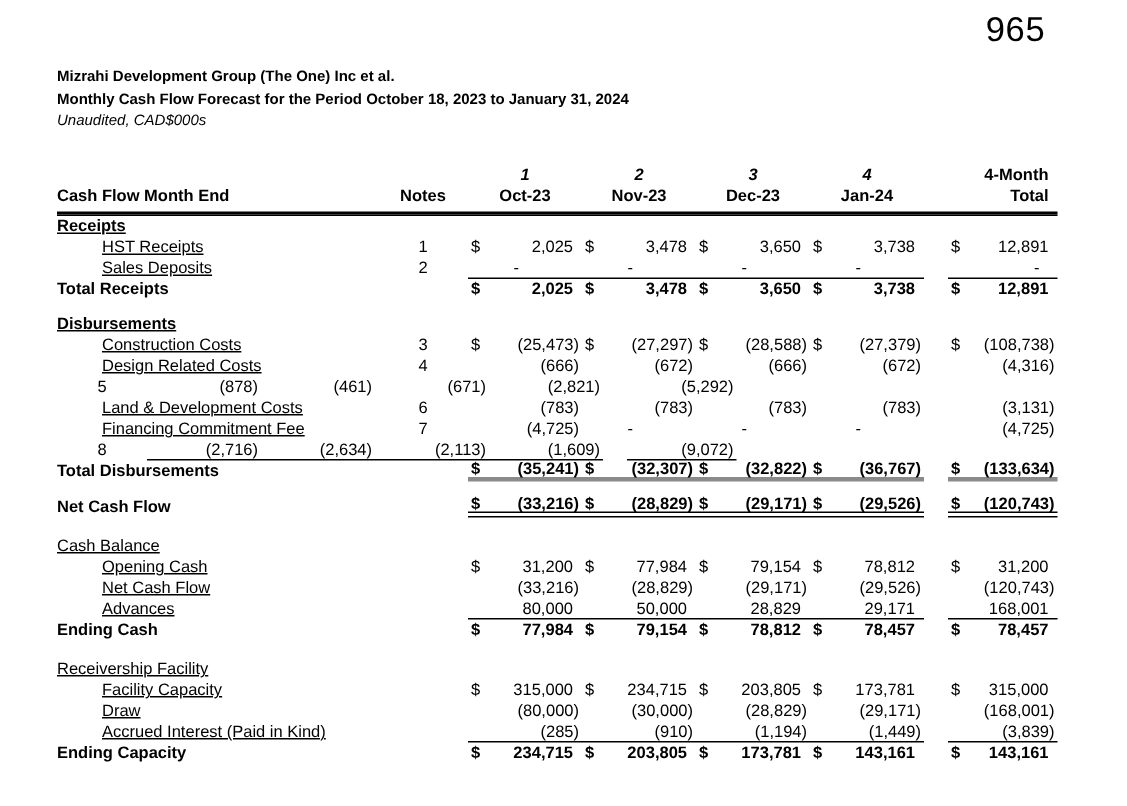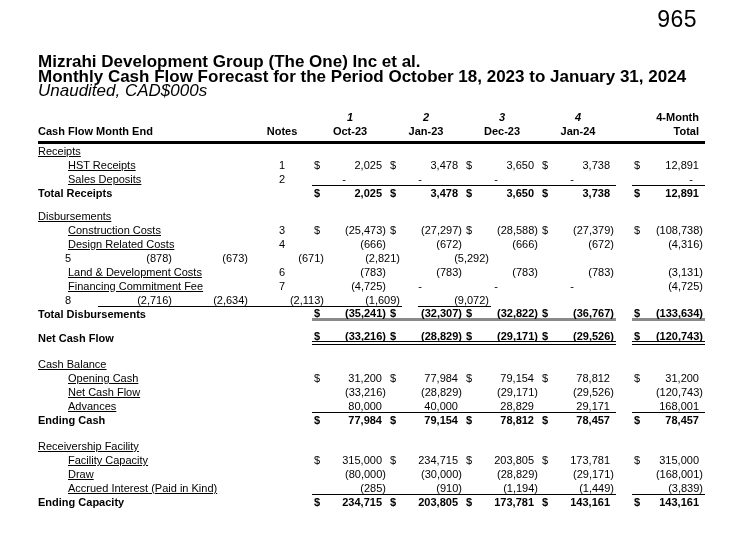--- a/index.html
+++ b/index.html
@@ -3,21 +3,21 @@
 <meta charset="utf-8">
 <style>
   * { margin:0; padding:0; box-sizing:border-box; }
   html,body { width:751px; height:537px; background:#ffffff; overflow:hidden;
               font-family:"Liberation Sans", sans-serif; color:#000; }
   #page { position:relative; width:751px; height:537px; background:#fff; }
 
   .page-number { position:absolute; top:6px; right:54px; font-size:23px;
                  letter-spacing:0.5px; }
 
-  .title-block { position:absolute; left:38px; top:55px; font-size:17px;
+  .title-block { position:absolute; left:38px; top:45px; font-size:10px;
                  line-height:14.5px; }
   .title-block .b { font-weight:bold; }
   .title-block .i { font-style:italic; }
 
   .table { position:absolute; left:38px; top:110px; width:667px; font-size:11px; }
 
   .row { display:flex; height:14px; align-items:center; }
   .c { height:100%; display:flex; align-items:center; }
   .lab   { width:214px; }
   .notes { width:60px;  justify-content:center; }
@@ -32,21 +32,21 @@
 
   
   .hdr1 .pnum { font-style:italic; font-weight:bold; }
   .hdr2 { font-weight:bold; }
   .ctr { justify-content:center; }
   .divider { margin-top:3px; height:2px; border-top:2.5px solid #000;
              border-bottom:1px solid #000; }
   .tot-top, .tot-bot { font-weight:bold; }
 
   
-  .s-section_bold .lbl { font-weight:normal; text-decoration:underline; }
+  .s-section_bold .lbl { font-weight:bold; text-decoration:underline; }
   .s-section .lbl { text-decoration:underline; }
   .s-item .lab { padding-left:30px;text-decoration:underline; }
   .s-total { font-weight:bold; }
 
   
   .gap-sm { margin-top:9px; }
   .gap-md { margin-top:10px; }
   .gap-lg { margin-top:12px; }
 
   
@@ -95,21 +95,21 @@
       <div class="c lab">
           <span>Cash Flow Month End</span>
         </div>
       <div class="c notes">
           <span>Notes</span>
         </div>
       <div class="c val m ctr">
           <span>Oct-23</span>
         </div>
       <div class="c val m ctr">
-          <span>Jan-23</span>
+          <span>Nov-23</span>
         </div>
       <div class="c val m ctr">
           <span>Dec-23</span>
         </div>
       <div class="c val m ctr">
           <span>Jan-24</span>
         </div>
       <div class="c gapcol"></div>
       <div class="c val t">
           <span class="tot-bot n pos">Total</span>
@@ -325,21 +325,21 @@
         <div class="row s-item">
     <div class="c notes">
             <span class="note">5</span>
           </div>
     <div class="c val m">
             <span class="d"></span>
             <span class="n neg">(878)</span>
           </div>
     <div class="c val m">
             <span class="d"></span>
-            <span class="n neg">(673)</span>
+            <span class="n neg">(461)</span>
           </div>
     <div class="c val m">
             <span class="d"></span>
             <span class="n neg">(671)</span>
           </div>
     <div class="c val m">
             <span class="d"></span>
             <span class="n neg">(2,821)</span>
           </div>
     <div class="c gapcol"></div>
@@ -583,21 +583,21 @@
           </div>
     <div class="c notes">
             <span class="note"></span>
           </div>
     <div class="c val m">
             <span class="d"></span>
             <span class="n pos">80,000</span>
           </div>
     <div class="c val m">
             <span class="d"></span>
-            <span class="n pos">40,000</span>
+            <span class="n pos">50,000</span>
           </div>
     <div class="c val m">
             <span class="d"></span>
             <span class="n pos">28,829</span>
           </div>
     <div class="c val m">
             <span class="d"></span>
             <span class="n pos">29,171</span>
           </div>
     <div class="c gapcol"></div>

